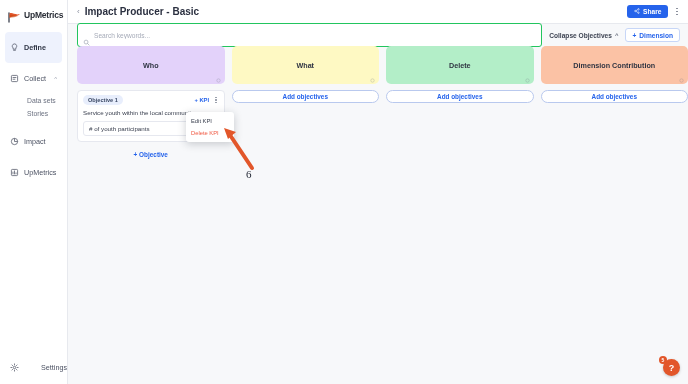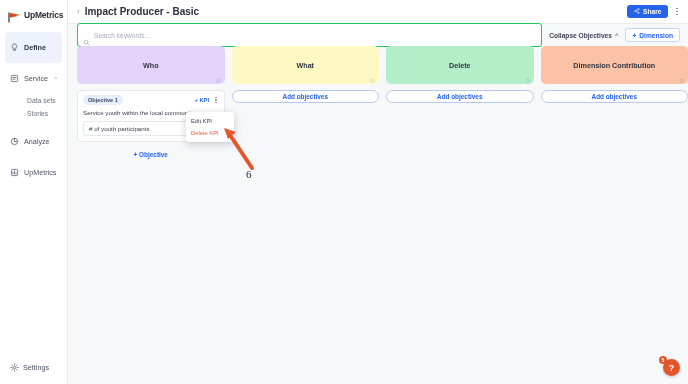--- a/index.html
+++ b/index.html
@@ -48,21 +48,21 @@
   .nav-item .chev { margin-left: auto; font-size: 6px; color: #9aa0ae; }
   .nav-sub {
     font-size: 6.8px; color: #6b7180;
     padding: 3px 0 3px 22px;
     cursor: pointer;
   }
   .nav-gap { height: 6px; }
 
   .settings-row {
     margin-top: auto;
-    display: flex; align-items: center; gap: 4px;
+    display: flex; align-items: center; gap: 22px;
     padding: 0 10px 12px 10px;
     font-size: 7.2px; color: #4b5162;
     cursor: pointer;
   }
   .settings-row .ico { width: 9px; height: 9px; flex: 0 0 9px; }
 
   
   .main { flex: 1; display: flex; flex-direction: column; min-width: 0; }
 
   .topbar {
@@ -255,37 +255,37 @@
         <span>Define</span>
       </div>
 
       <div class="nav-item">
         <span class="ico">
           <svg viewBox="0 0 16 16" width="9" height="9" fill="none" stroke="#4b5162" stroke-width="1.3">
             <rect x="2.5" y="2.5" width="11" height="11" rx="1.6"></rect>
             <path d="M5.4 6.2h5.2M5.4 9.3h3.4" stroke-linecap="round"></path>
           </svg>
         </span>
-        <span>Service</span>
+        <span>Collect</span>
         <span class="chev">^</span>
       </div>
 
       <div class="nav-sub">Data sets</div>
       <div class="nav-sub">Stories</div>
 
       <div class="nav-gap"></div>
 
       <div class="nav-item">
         <span class="ico">
           <svg viewBox="0 0 16 16" width="9" height="9" fill="none" stroke="#4b5162" stroke-width="1.3">
             <circle cx="8" cy="8" r="5.6"></circle>
             <path d="M8 2.4V8h5.6"></path>
           </svg>
         </span>
-        <span>Analyze</span>
+        <span>Impact</span>
       </div>
 
       <div class="nav-item">
         <span class="ico">
           <svg viewBox="0 0 16 16" width="9" height="9" fill="none" stroke="#4b5162" stroke-width="1.3">
             <rect x="2.5" y="2.5" width="11" height="11" rx="1.6"></rect>
             <path d="M5.3 10.5V7.2M8 10.5V5.2M10.7 10.5V8.6" stroke-linecap="round"></path>
           </svg>
         </span>
         <span>UpMetrics</span>

